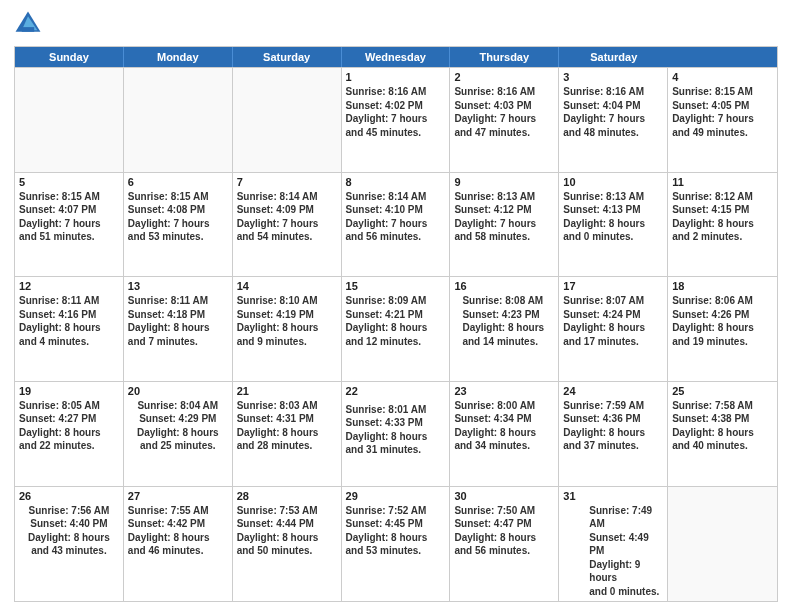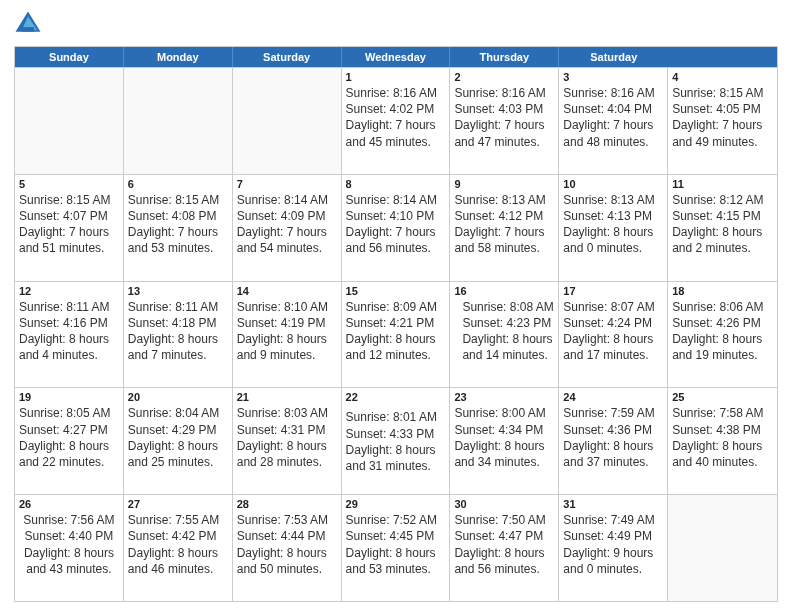--- a/index.html
+++ b/index.html
@@ -103,23 +103,24 @@
     .cal-cell:last-child { border-right: none; }
     .cal-cell.empty { background: #f9f9f9; }
     .day-num {
       font-size: 11px;
       font-weight: bold;
       color: #222;
       display: block;
       margin-bottom: 2px;
     }
     .cell-text {
-      font-size: 12px;
+      font-size: 10px;
       line-height: 1.35;
       color: #333;
+      font-weight: bold;
     }
     .cal-row:last-child {
       border-bottom: none;
     }
   </style>
 </head>
 <body>
 
 <div class="page">
   <div class="header">
@@ -287,21 +288,21 @@
         <div class="cal-row">
           <div class="cal-cell">
             <span class="day-num">19</span>
             <div class="cell-text" style="white-space: pre-line;">Sunrise: 8:05 AM
 Sunset: 4:27 PM
 Daylight: 8 hours
 and 22 minutes.</div>
           </div>
           <div class="cal-cell">
             <span class="day-num">20</span>
-            <div class="cell-text" style="white-space: pre-line;">Sunrise: 8:04 AM
+            <div class="cell-text" style="white-space: pre-line; text-align: center;">Sunrise: 8:04 AM
 Sunset: 4:29 PM
 Daylight: 8 hours
 and 25 minutes.</div>
           </div>
           <div class="cal-cell">
             <span class="day-num">21</span>
             <div class="cell-text" style="white-space: pre-line;">Sunrise: 8:03 AM
 Sunset: 4:31 PM
 Daylight: 8 hours
 and 28 minutes.</div>
@@ -366,21 +367,21 @@
           </div>
           <div class="cal-cell">
             <span class="day-num">30</span>
             <div class="cell-text" style="white-space: pre-line;">Sunrise: 7:50 AM
 Sunset: 4:47 PM
 Daylight: 8 hours
 and 56 minutes.</div>
           </div>
           <div class="cal-cell">
             <span class="day-num">31</span>
-            <div class="cell-text" style="white-space: pre-line;">Sunrise: 7:49 AM
+            <div class="cell-text" style="white-space: pre-line; margin-left: 26px;">Sunrise: 7:49 AM
 Sunset: 4:49 PM
 Daylight: 9 hours
 and 0 minutes.</div>
           </div>
           <div class="cal-cell empty"></div>
         </div>
       </div>
   </div>
 </div>
 

